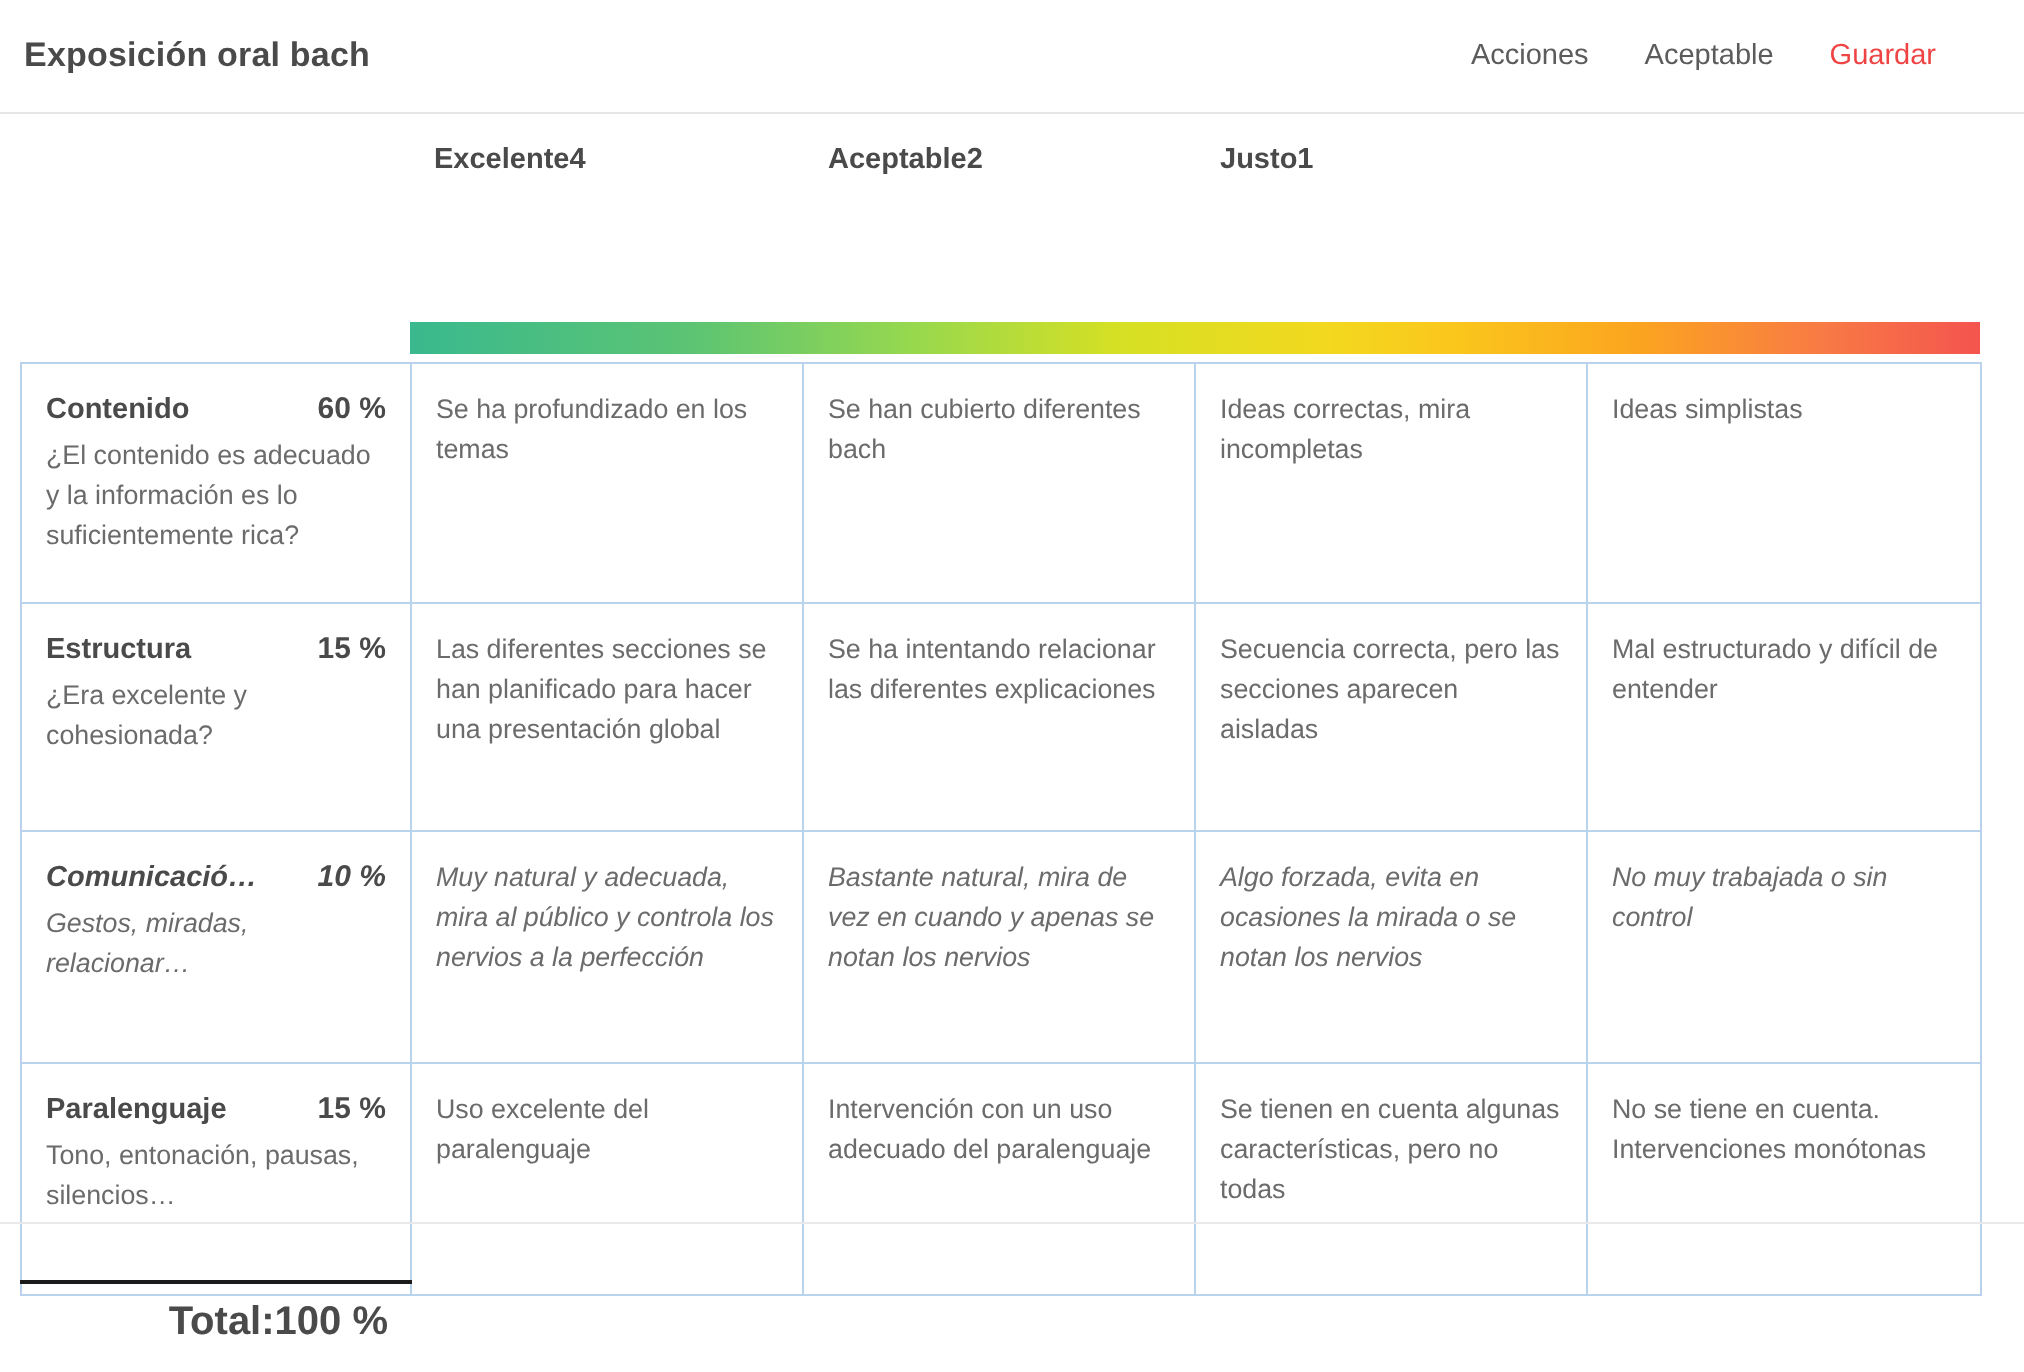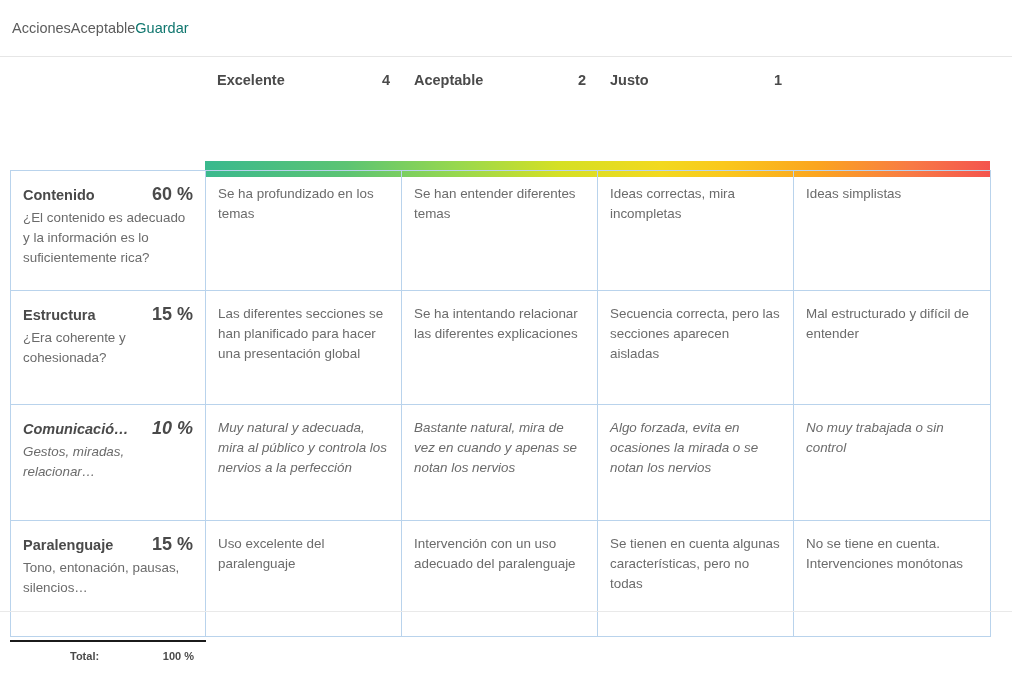--- a/index.html
+++ b/index.html
@@ -35,52 +35,52 @@
   .app-title {
     font-size: 17px;
     font-weight: bold;
     color: #4a4a4a;
     letter-spacing: 0.1px;
     white-space: nowrap;
   }
   .topbar-actions {
     display: flex;
     align-items: center;
+    gap: 28px;
     padding-right: 32px;
   }
   .topbar-action {
     font-size: 14.5px;
     color: #5c5c5c;
     cursor: pointer;
     white-space: nowrap;
     background: none;
     border: 0;
     padding: 0;
     font-family: inherit;
   }
-  .topbar-action.save { color: #0f766e; }
+  .topbar-action.save { color: #ef4444; }
 
   
   .rubric {
     position: relative;
     padding: 0 22px 0 10px;
   }
 
   .grid {
     display: grid;
     grid-template-columns: 195px 197px 196px 196px 199px;
     width: 980px;
   }
 
   
   .col-head {
     height: 46px;
     display: flex;
     align-items: center;
-    justify-content: space-between;
     padding: 0 12px 0 12px;
     font-size: 14.5px;
     font-weight: bold;
     color: #4a4a4a;
   }
   .col-head.spacer { background: transparent; }
   .col-head-label { white-space: nowrap; }
   .col-head-score { font-weight: bold; }
 
   
@@ -98,21 +98,21 @@
         #f2d91f 58%,
         #fac81c 66%,
         #fba51f 78%,
         #f87a45 90%,
         #f4544e 100%);
   }
 
   .table-wrap {
     position: absolute;
     left: 10px;
-    top: 113px;
+    top: 124px;
     width: 980px;
   }
 
   table.rubric-table {
     border-collapse: collapse;
     table-layout: fixed;
     width: 980px;
     border: 1px solid #b9d3ec;
   }
   table.rubric-table col.c0 { width: 195px; }
@@ -139,21 +139,21 @@
   .crit-name {
     font-size: 14.5px;
     font-weight: bold;
     color: #4a4a4a;
     max-width: 130px;
     overflow: hidden;
     text-overflow: ellipsis;
     white-space: nowrap;
   }
   .crit-weight {
-    font-size: 18px;
+    font-size: 15px;
     font-weight: bold;
     color: #4a4a4a;
     white-space: nowrap;
     text-align: right;
   }
   .crit-desc {
     font-size: 13.4px;
     line-height: 20px;
     color: #6b6b6b;
   }
@@ -181,33 +181,34 @@
   }
   .total-rule {
     width: 196px;
     height: 2px;
     background: #1b1b1b;
     margin-bottom: 8px;
   }
   .total-row {
     display: flex;
     align-items: baseline;
-    justify-content: space-between;
+    justify-content: flex-end;
     padding: 0 12px 0 60px;
-    font-size: 11px;
+    font-size: 20px;
     font-weight: bold;
     color: #4a4a4a;
   }
 </style>
 </head>
 <body>
 
 <div class="page">
 
   <div class="topbar">
+    <div class="app-title">Exposición oral bach</div>
     <div class="topbar-actions">
       <button class="topbar-action">Acciones</button>
       <button class="topbar-action">Aceptable</button>
       <button class="topbar-action save">Guardar</button>
     </div>
   </div>
 
   <div class="rubric">
 
     <div class="grid">
@@ -245,32 +246,32 @@
 
           <tr class="r0">
             <td>
               <div class="crit-head">
                 <span class="crit-name">Contenido</span>
                 <span class="crit-weight">60 %</span>
               </div>
               <div class="crit-desc">¿El contenido es adecuado y la información es lo suficientemente rica?</div>
             </td>
             <td>Se ha profundizado en los temas</td>
-            <td>Se han entender diferentes temas</td>
+            <td>Se han cubierto diferentes bach</td>
             <td>Ideas correctas, mira incompletas</td>
             <td>Ideas simplistas</td>
           </tr>
 
           <tr class="r1">
             <td>
               <div class="crit-head">
                 <span class="crit-name">Estructura</span>
                 <span class="crit-weight">15 %</span>
               </div>
-              <div class="crit-desc">¿Era coherente y cohesionada?</div>
+              <div class="crit-desc">¿Era excelente y cohesionada?</div>
             </td>
             <td>Las diferentes secciones se han planificado para hacer una presentación global</td>
             <td>Se ha intentando relacionar las diferentes explicaciones</td>
             <td>Secuencia correcta, pero las secciones aparecen aisladas</td>
             <td>Mal estructurado y difícil de entender</td>
           </tr>
 
           <tr class="r2">
             <td>
               <div class="crit-head">

